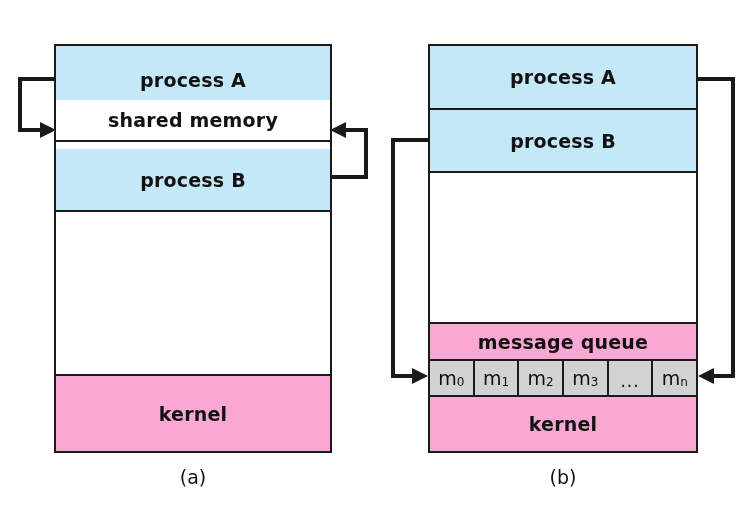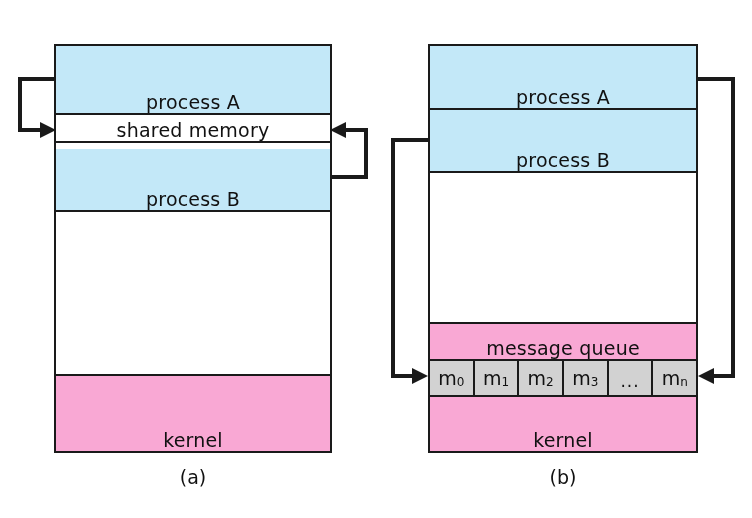--- a/index.html
+++ b/index.html
@@ -29,26 +29,27 @@
     box-sizing: border-box;
     border: 2px solid #1a1a1a;
     background: #ffffff;
   }
   .band {
     position: absolute;
     left: 0;
     right: 0;
     box-sizing: border-box;
     display: flex;
-    align-items: flex-end;
+    align-items: center;
     justify-content: center;
     font-size: 19px;
     color: #111111;
     letter-spacing: 0.2px;
     white-space: nowrap;
+    font-weight: bold;
   }
   .band.blue   { background: #c3e8f8; }
   .band.gray   { background: #f9a8d4; }
   .band.white  { background: #ffffff; }
   .band.sep-b  { border-bottom: 2px solid #1a1a1a; }
   .band.sep-t  { border-top: 2px solid #1a1a1a; }
 
   
   .msg-row {
     position: absolute;
@@ -114,21 +115,21 @@
 <div id="stage">
 
   <div class="diagram" style="left:54px; top:44px; width:278px; height:409px;">
 
     <div class="mem-box" style="left:0; top:0; width:278px; height:409px;">
 
       <div class="band blue sep-b" style="top:0; height:69px;">
         <span>process  A</span>
       </div>
 
-      <div class="band white sep-b" style="top:69px; height:28px;">
+      <div class="band white sep-b" style="top:54px; height:42px;">
         <span>shared memory</span>
       </div>
 
       <div class="band blue sep-b" style="top:103px; height:63px;">
         <span>process  B</span>
       </div>
 
       <div class="band white sep-b" style="top:166px; height:164px;">
         <span></span>
       </div>

